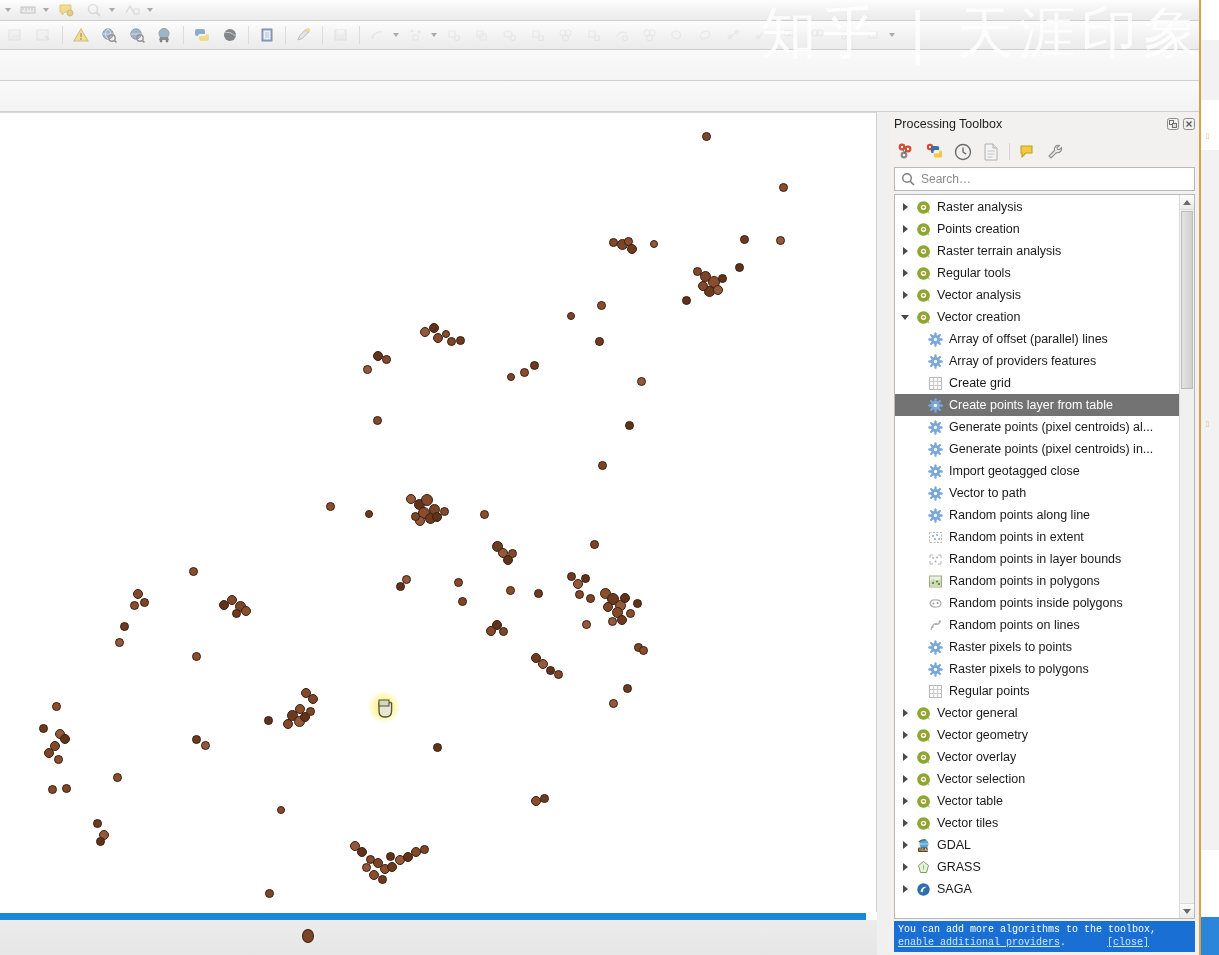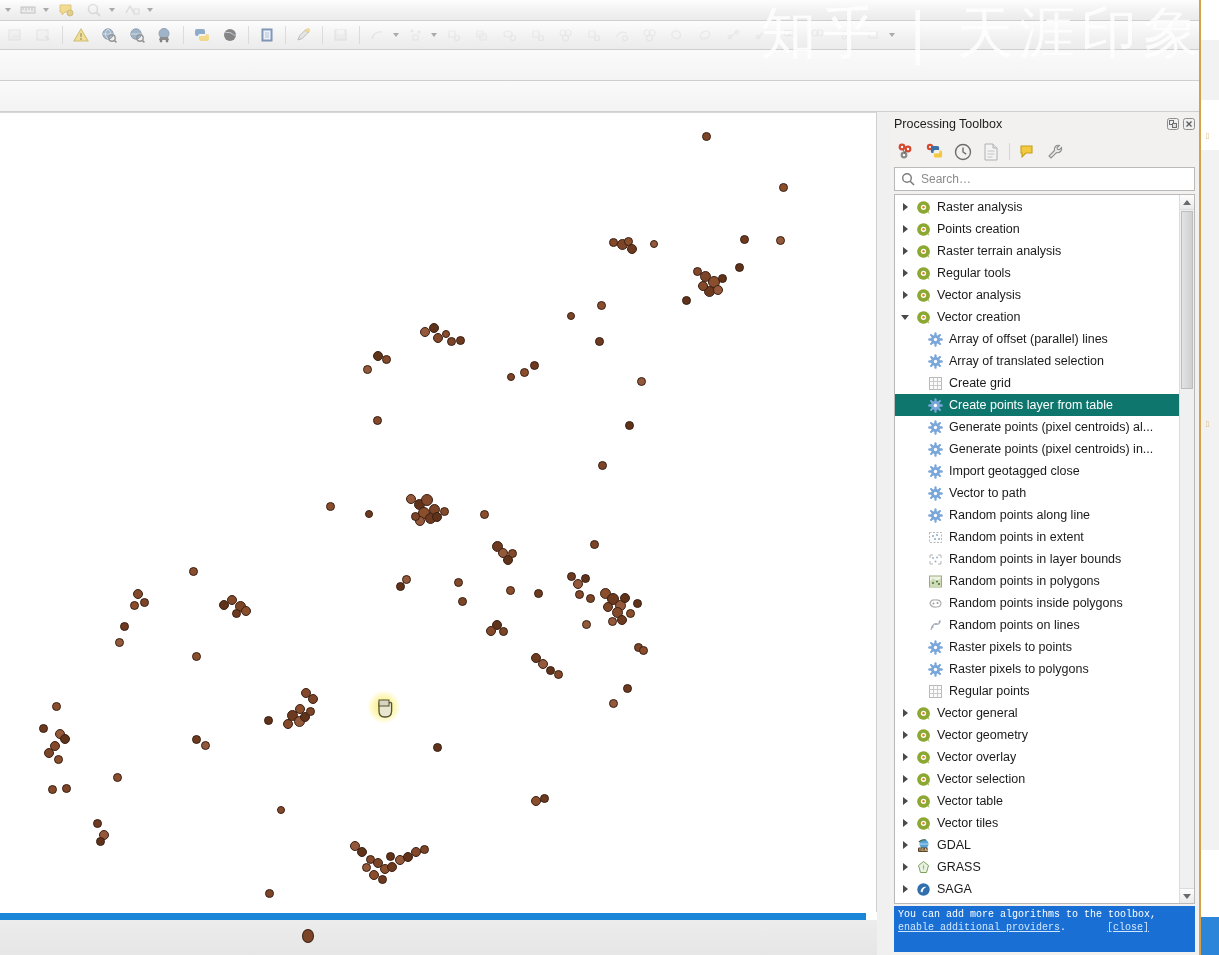--- a/index.html
+++ b/index.html
@@ -107,21 +107,21 @@
     font-family: "Liberation Sans", sans-serif; background: transparent; padding-left:6px;
   }
   #search-input::placeholder { color: #8b8b8b; }
 
   #tree-wrap {
     flex: 1; margin: 0 4px; background: #ffffff; border: 1px solid #b9b9b9;
     position: relative; overflow: hidden; display: flex;
   }
   #tree { flex: 1; overflow: hidden; padding-top: 1px; }
   .tree-row { height: 22px; display: flex; align-items: center; font-size: 12.5px; color: #1a1a1a; white-space: nowrap; }
-  .tree-row.selected { background: #0f766e; color: #ffffff; text-align: right; }
+  .tree-row.selected { background: #737373; color: #ffffff; text-align: right; }
   .tw { width: 16px; display: flex; align-items: center; justify-content: center; flex: 0 0 16px; }
   .arrow-right { width:0;height:0;border-top:4px solid transparent;border-bottom:4px solid transparent;border-left:5px solid #4a4a4a; }
   .arrow-down  { width:0;height:0;border-left:4px solid transparent;border-right:4px solid transparent;border-top:5px solid #4a4a4a; }
   .tree-icon { width: 20px; flex: 0 0 20px; display: flex; align-items: center; justify-content: center; }
   .tree-label { padding-left: 4px; overflow: hidden; text-overflow: ellipsis; }
   .lvl1 { padding-left: 2px; }
   .lvl2 { padding-left: 30px; }
 
   
   #tree-scrollbar { width: 15px; background: #f0f0f0; border-left: 1px solid #dcdcdc; position: relative; }
@@ -130,21 +130,21 @@
   .sb-arrow.bot { position:absolute; bottom:0; left:0; right:0; border-bottom:none; border-top:1px solid #dcdcdc; }
   #sb-thumb { position: absolute; left: 1px; right: 1px; top: 16px; height: 178px;
               background: linear-gradient(to right,#e3e3e3,#cfcfcf); border: 1px solid #bcbcbc; }
   .sb-tri-up { width:0;height:0;border-left:4px solid transparent;border-right:4px solid transparent;border-bottom:5px solid #6a6a6a; }
   .sb-tri-dn { width:0;height:0;border-left:4px solid transparent;border-right:4px solid transparent;border-top:5px solid #6a6a6a; }
 
   
   #message-bar {
     margin: 2px 4px 3px 4px; background: #1a6fd4; color: #ffffff;
     font-family: "Liberation Mono", monospace; font-size: 10px; line-height: 13px;
-    padding: 2px 4px; height: 46px;
+    padding: 2px 4px; height: 31px;
   }
   #message-bar a { color: #cfe6ff; text-decoration: underline; }
   #msg-close { float: right; color: #dfeeff; text-decoration: underline; margin-right: 42px; }
 
   
   #right-border { position: absolute; left: 1199px; top: 0; width: 2px; height: 955px; background: #d4a24a; }
   #right-strip  { position: absolute; left: 1201px; top: 0; width: 18px; height: 955px; background: #ffffff; }
   .rs-block { position: absolute; left: 0; width: 18px; background: #f2f2f2; }
   .rs-tick { position: absolute; left: 4px; width: 8px; height: 9px; color:#c89a49; font-size:8px; font-family:"Liberation Sans",sans-serif; }
   #rs-blue { position: absolute; left: 0; bottom: 0; width: 18px; height: 38px; background: #2b86d9; }
@@ -728,21 +728,21 @@
                   <rect x="6.6" y="0.4" width="1.8" height="14.2" rx=".6" transform="rotate(90 7.5 7.5)"></rect>
                   <rect x="6.6" y="0.4" width="1.8" height="14.2" rx=".6" transform="rotate(135 7.5 7.5)"></rect>
                   <rect x="6.6" y="0.4" width="1.8" height="14.2" rx=".6" transform="rotate(180 7.5 7.5)"></rect>
                   <rect x="6.6" y="0.4" width="1.8" height="14.2" rx=".6" transform="rotate(225 7.5 7.5)"></rect>
                   <rect x="6.6" y="0.4" width="1.8" height="14.2" rx=".6" transform="rotate(270 7.5 7.5)"></rect>
                   <rect x="6.6" y="0.4" width="1.8" height="14.2" rx=".6" transform="rotate(315 7.5 7.5)"></rect>
                 </g>
                 <circle cx="7.5" cy="7.5" r="1.7" fill="#ffffff"></circle>
               </svg>
             </span>
-            <span class="tree-label">Array of translated selection</span>
+            <span class="tree-label">Array of providers features</span>
           </div>
           <div class="tree-row lvl2">
             <span class="tree-icon">
               <svg width="15" height="15" viewBox="0 0 15 15">
                 <rect x="1.5" y="1.5" width="12" height="12" fill="#fbfbfb" stroke="#b9b9b9"></rect>
                 <path d="M5.5 1.5v12M9.5 1.5v12M1.5 5.5h12M1.5 9.5h12" stroke="#c9c9c9"></path>
               </svg>
             </span>
             <span class="tree-label">Create grid</span>
           </div>

